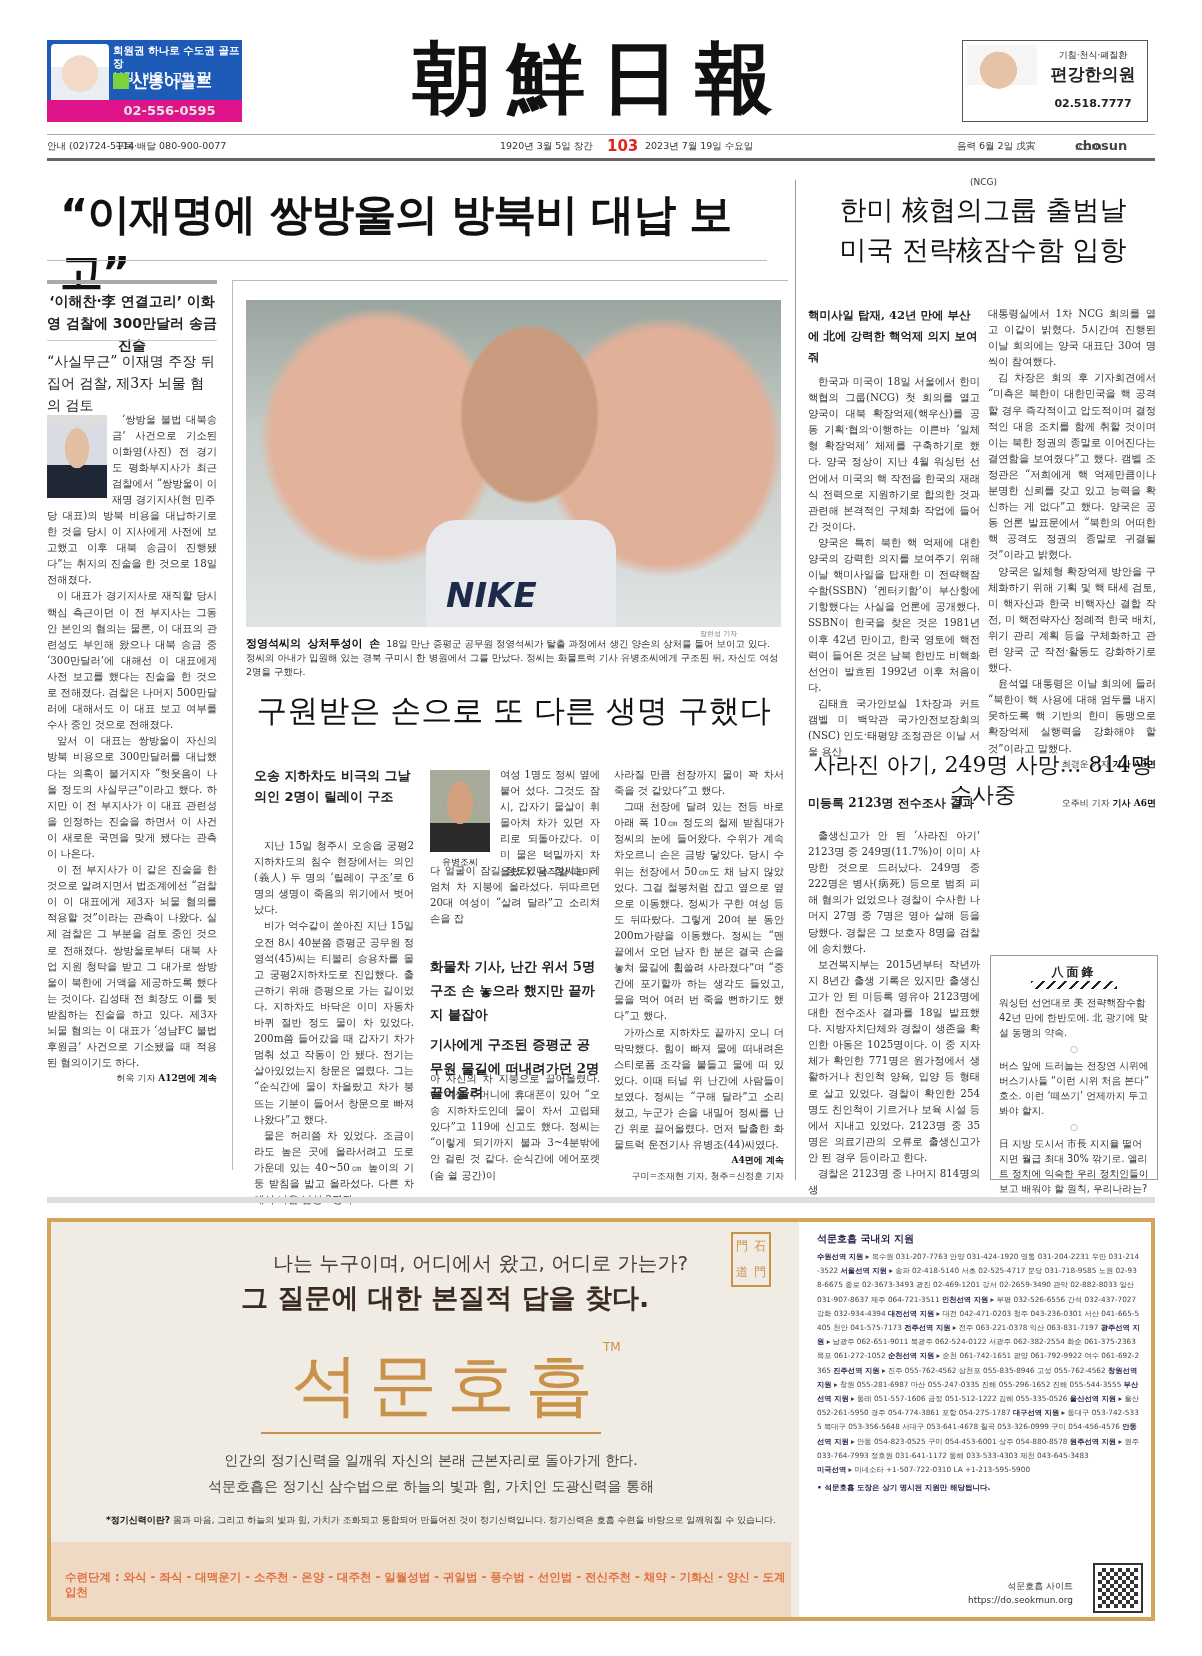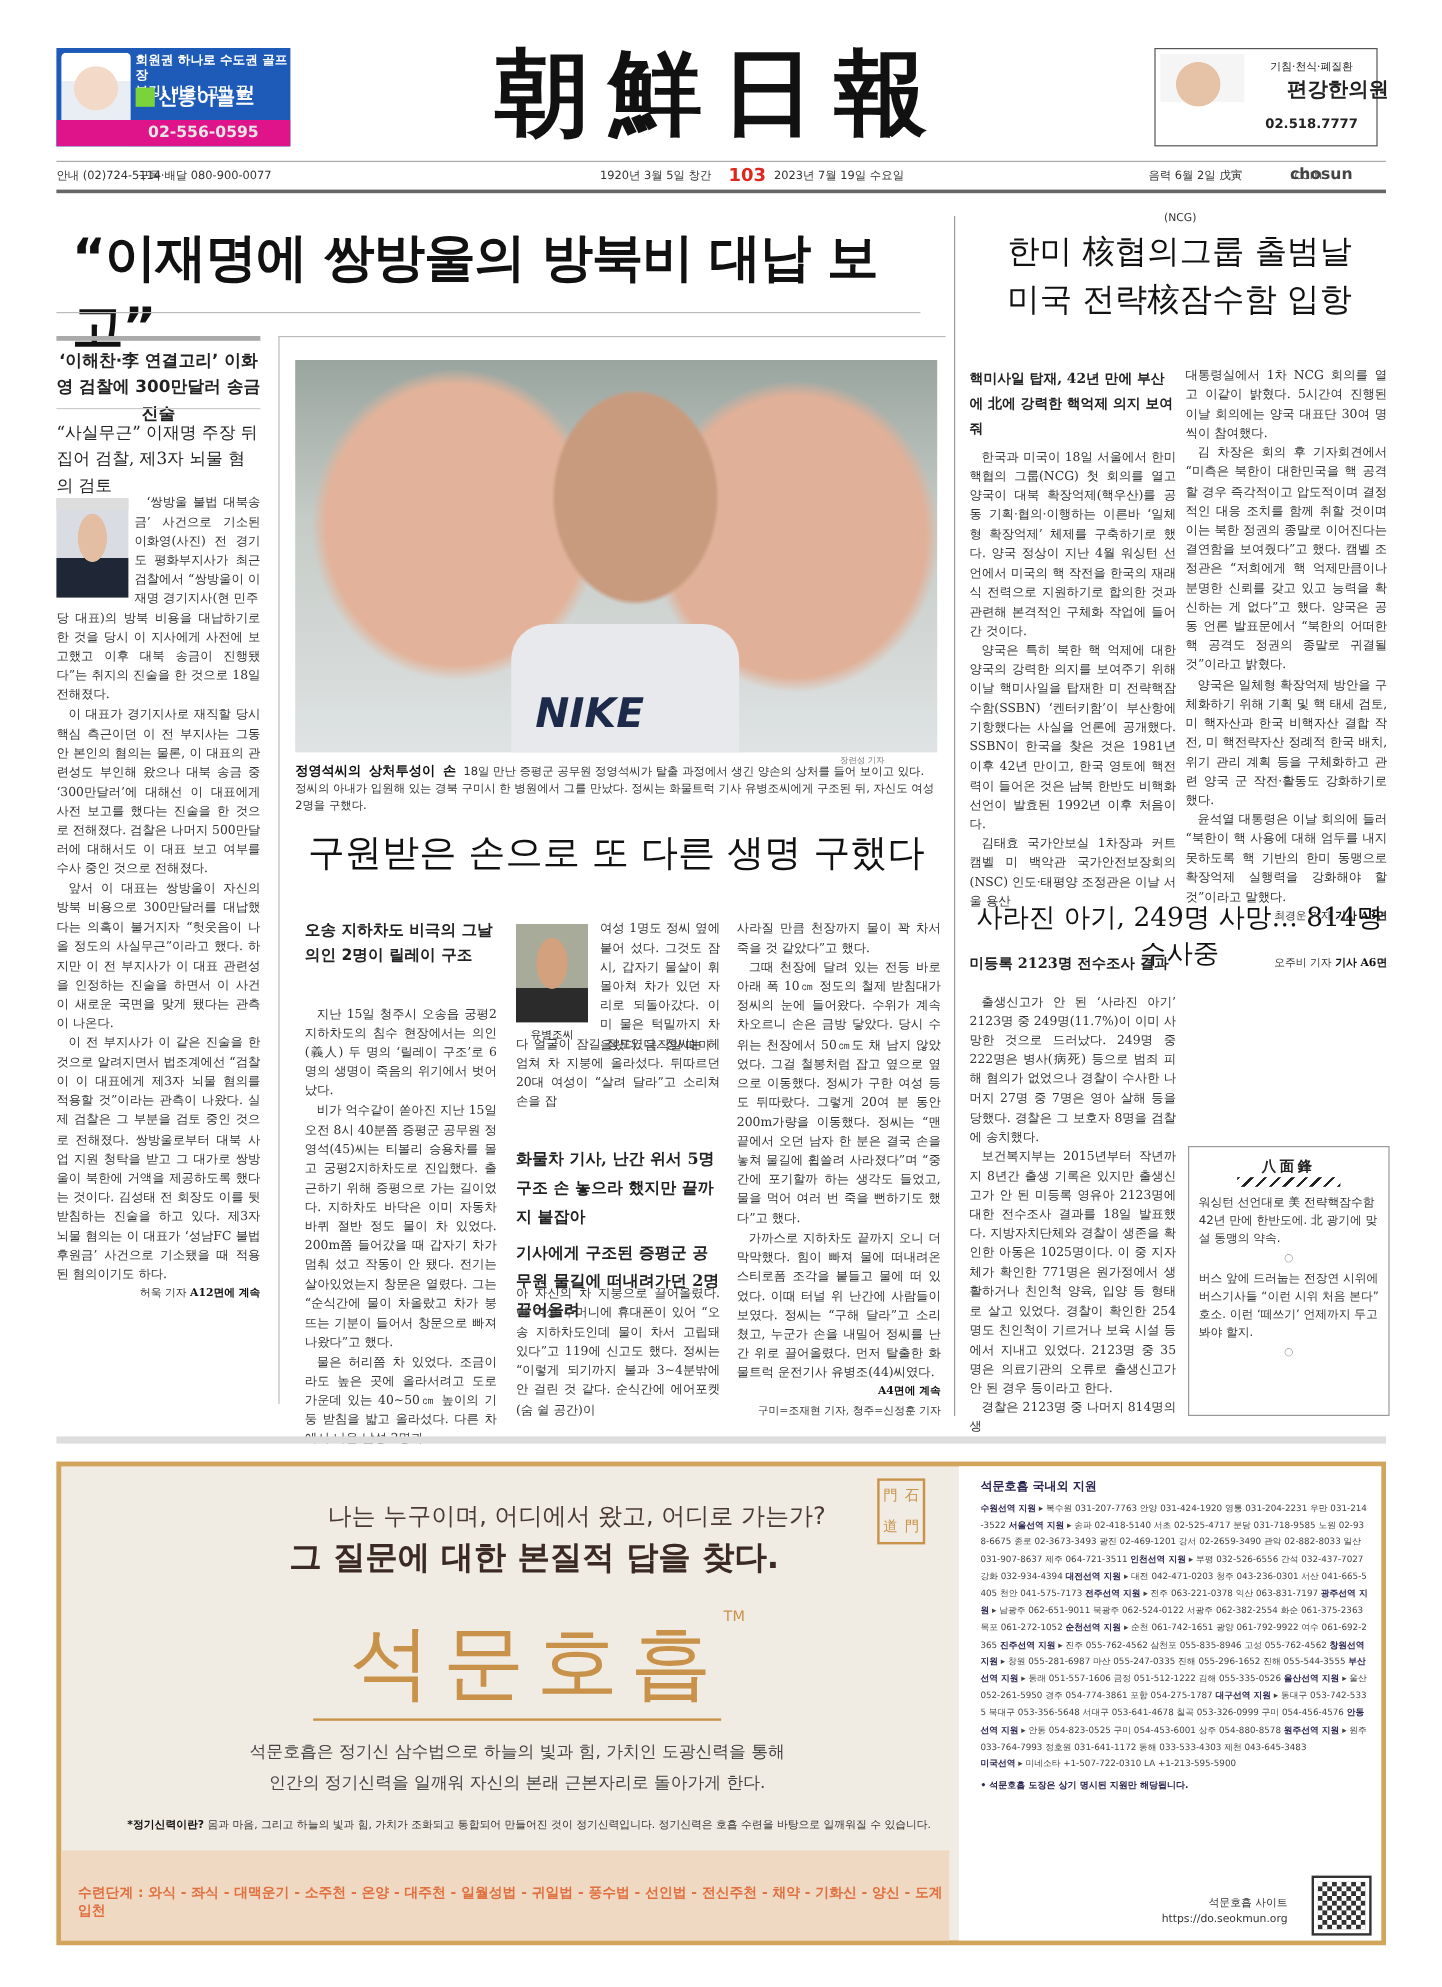--- a/index.html
+++ b/index.html
@@ -13,21 +13,21 @@
   .ad-left .t1 { position: absolute; left: 66px; top: 4px; color: #fff; font-size: 10.5px; line-height: 13px; font-weight: bold; }
   .ad-left .brand { position: absolute; left: 66px; top: 32px; color: #fff; font-size: 16px; font-weight: bold; }
   .ad-left .brand .s { display: inline-block; width: 16px; height: 16px; background: #7ad33a; margin-right: 3px; vertical-align: -2px; }
   .ad-left .phone { position: absolute; left: 0; right: 0; bottom: 0; height: 22px; background: #e0148a; color: #e5e5e5; font-size: 13px; font-weight: bold; text-align: center; padding-left: 50px; line-height: 22px; }
 
   .logo { left: 395px; top: 30px; width: 412px; height: 96px; font-size: 78px; font-weight: bold; letter-spacing: 16px; text-align: center; line-height: 96px; color: #111; font-family: "DejaVu Serif", serif; }
 
   .ad-right { left: 962px; top: 40px; width: 186px; height: 82px; border: 1px solid #555; background: #fff; }
   .ad-right .face { position: absolute; left: 4px; top: 4px; width: 70px; height: 72px; background: radial-gradient(circle at 45% 35%, #e6c2a6 0 30%, transparent 31%), linear-gradient(#f5f5f5 0 55%, #fff 55%); }
   .ad-right .t1 { position: absolute; left: 80px; top: 8px; font-size: 9px; width: 100px; text-align: center; }
-  .ad-right .t2 { position: absolute; left: 80px; top: 22px; font-size: 17px; font-weight: bold; width: 100px; text-align: center; margin-left: 22px; }
+  .ad-right .t2 { position: absolute; left: 80px; top: 22px; font-size: 17px; font-weight: bold; width: 100px; text-align: center; }
   .ad-right .t3 { position: absolute; left: 80px; top: 56px; font-size: 11px; font-weight: bold; width: 100px; text-align: center; }
 
   .rule1 { left: 47px; top: 134px; width: 1108px; height: 1px; background: #aaa; }
   .infobar { left: 47px; top: 140px; width: 1108px; height: 16px; font-size: 9.5px; color: #333; }
   .infobar span { position: absolute; top: 0; white-space: nowrap; }
   .infobar .big103 { color: #e0261d; font-weight: bold; font-size: 15px; top: -3px; }
   .infobar .chosun { font-weight: bold; font-size: 13px; color: #444; top: -2px; }
   .infobar .chosun small { font-weight: normal; font-size: 11px; color: #666; }
   .rule2 { left: 47px; top: 158px; width: 1108px; height: 3px; background: #666; }
 
@@ -225,37 +225,38 @@
   <div class="byline" style="text-align:right"><span>오주비 기자</span> <b>기사 A6면</b></div>
 </div>
 
 <div class="abs palmyeon">
   <div class="title">八面鋒</div>
   <div class="zig"></div>
   <div class="item">워싱턴 선언대로 美 전략핵잠수함 42년 만에 한반도에. 北 광기에 맞설 동맹의 약속.</div>
   <div class="dot">○</div>
   <div class="item">버스 앞에 드러눕는 전장연 시위에 버스기사들 “이런 시위 처음 본다” 호소. 이런 ‘떼쓰기’ 언제까지 두고 봐야 할지.</div>
   <div class="dot">○</div>
+  <div class="item">日 지방 도시서 市長 지지율 떨어지면 월급 최대 30% 깎기로. 엘리트 정치에 익숙한 우리 정치인들이 보고 배워야 할 원칙, 우리나라는?</div>
 </div>
 
 <div class="abs bottom-sep"></div>
 <div class="abs ad-bottom">
   <div class="ln1">나는 누구이며, 어디에서 왔고, 어디로 가는가?</div>
   <div class="ln2">그 질문에 대한 본질적 답을 찾다.</div>
   <div class="seal">
     <span>門</span>
       <span>石</span>
       <span>道</span>
       <span>門</span>
   </div>
   <div class="brand"><span>석문호흡</span><sup>TM</sup></div>
   <div class="hr"></div>
   <div class="desc">
+    <div>인간의 정기신력을 일깨워 자신의 본래 근본자리로 돌아가게 한다.</div>
     <div>석문호흡은 정기신 삼수법으로 하늘의 빛과 힘, 가치인 도광신력을 통해</div>
-    <div>인간의 정기신력을 일깨워 자신의 본래 근본자리로 돌아가게 한다.</div>
   </div>
   <div class="note"><b>*정기신력이란?</b> <span>몸과 마음, 그리고 하늘의 빛과 힘, 가치가 조화되고 통합되어 만들어진 것이 정기신력입니다. 정기신력은 호흡 수련을 바탕으로 일깨워질 수 있습니다.</span></div>
   <div class="stages">수련단계 : 와식 - 좌식 - 대맥운기 - 소주천 - 온양 - 대주천 - 일월성법 - 귀일법 - 풍수법 - 선인법 - 전신주천 - 채약 - 기화신 - 양신 - 도계입천</div>
   <div class="right">
     <h4>석문호흡 국내외 지원</h4>
     <div class="branches">
       <b>수원선역 지원</b> <span>▸ 복수원 031-207-7763 안양 031-424-1920 영통 031-204-2231 우만 031-214-3522</span>
       <b>서울선역 지원</b> <span>▸ 송파 02-418-5140 서초 02-525-4717 분당 031-718-9585 노원 02-938-6675 종로 02-3673-3493 광진 02-469-1201 강서 02-2659-3490 관악 02-882-8033 일산 031-907-8637 제주 064-721-3511</span>
       <b>인천선역 지원</b> <span>▸ 부평 032-526-6556 간석 032-437-7027 강화 032-934-4394</span>
       <b>대전선역 지원</b> <span>▸ 대전 042-471-0203 청주 043-236-0301 서산 041-665-5405 천안 041-575-7173</span>

